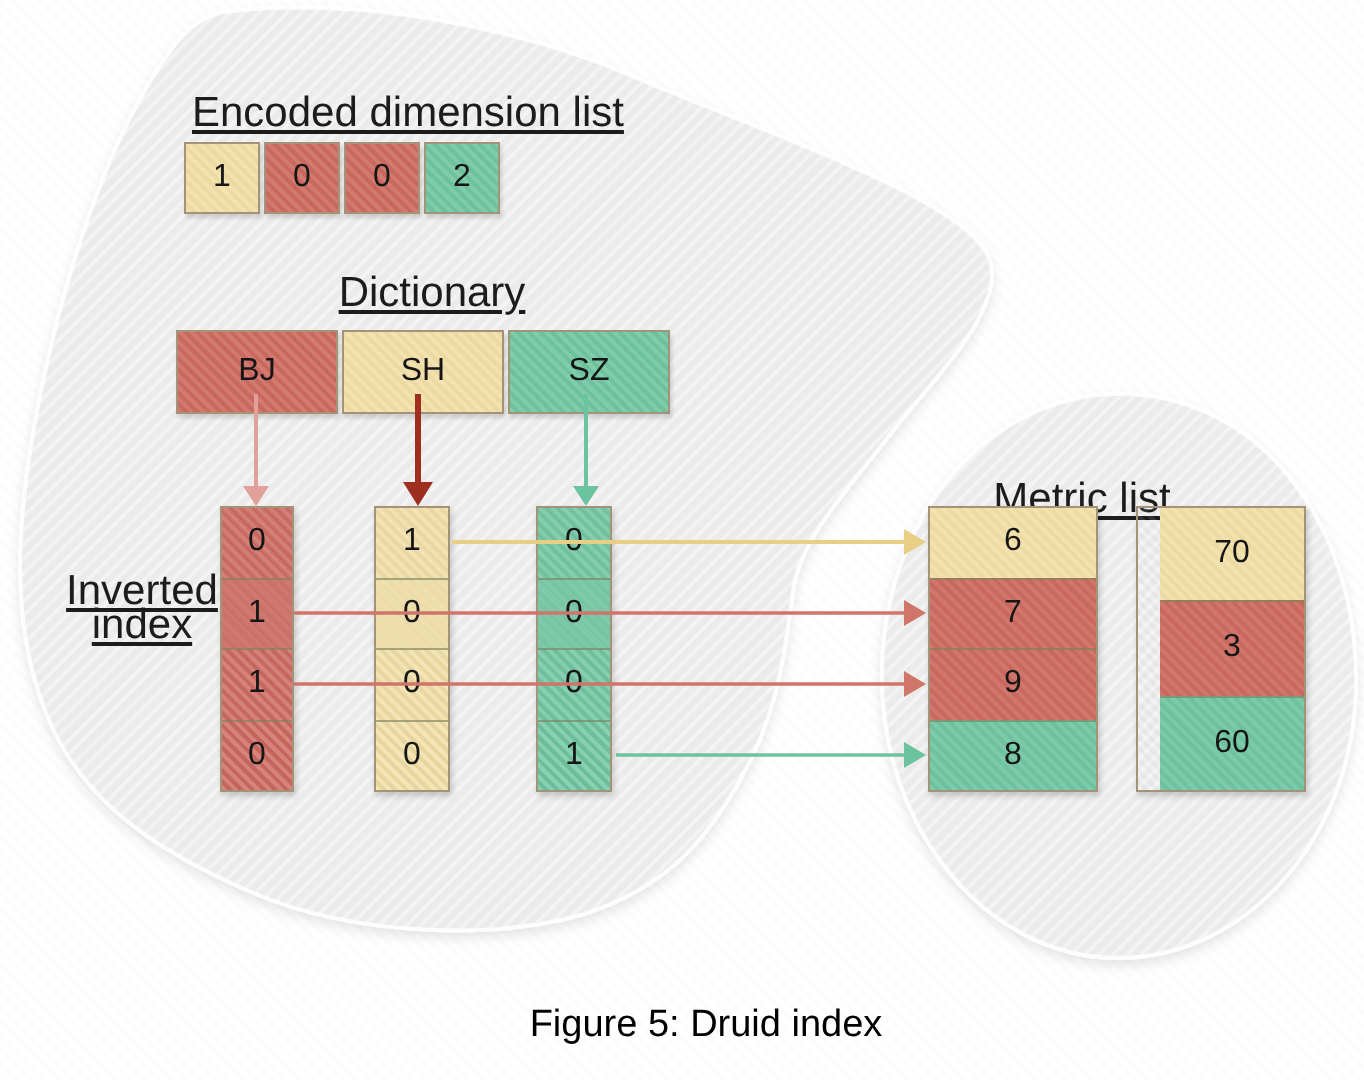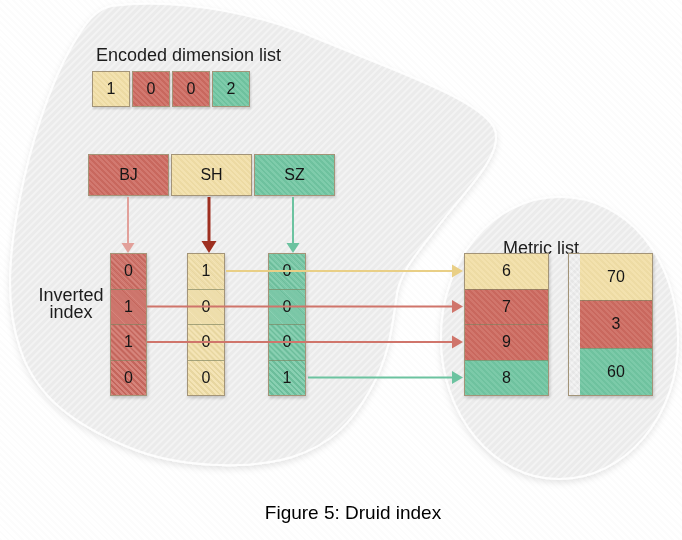--- a/index.html
+++ b/index.html
@@ -5,21 +5,21 @@
   html,body{margin:0;padding:0;background:#ffffff;}
   .stage{
     position:relative;width:682px;height:540px;overflow:hidden;
     font-family:"Liberation Sans",sans-serif;color:var(--text,#1f1f1f);
     background:repeating-linear-gradient(45deg, rgba(0,0,0,0.013) 0 2px, rgba(0,0,0,0) 2px 5px), #ffffff;
   }
   svg.layer{position:absolute;left:0;top:0;width:682px;height:540px;pointer-events:none;}
   #blob-layer{z-index:0;}
   #arrow-layer{z-index:6;}
 
-  .label{position:absolute;z-index:3;font-size:18px;color:#1c1c1c;white-space:nowrap;}
+  .label{position:absolute;z-index:3;font-size:21px;color:#1c1c1c;white-space:nowrap;text-decoration:underline;}
   .label.center{text-align:center;}
 
   .strip{position:absolute;z-index:3;display:flex;gap:2px;}
   .cellbase{
     display:flex;align-items:center;justify-content:center;
     font-size:16px;color:#161616;
     border:1px solid var(--cell-border,#a39478);
     background-image:repeating-linear-gradient(45deg, rgba(255,255,255,0.10) 0 2px, rgba(0,0,0,0.025) 2px 4px);
     box-shadow:1px 2px 2px rgba(0,0,0,0.14);
     box-sizing:border-box;
@@ -93,22 +93,23 @@
 
   <div class="label" style="left:96px;top:45px;">Encoded dimension list</div>
 
   <div class="strip" style="left:92px;top:71px;">
     <div class="cellbase bg-yellow">1</div>
     <div class="cellbase bg-red">0</div>
     <div class="cellbase bg-red">0</div>
     <div class="cellbase bg-green">2</div>
   </div>
 
+  <div class="label center" style="left:166px;top:135px;width:100px;">Dictionary</div>
 
-  <div class="strip dict" style="left:88px;top:154px;justify-content:flex-end;">
+  <div class="strip dict" style="left:88px;top:165px;justify-content:flex-end;">
     <div class="cellbase bg-red">BJ</div>
     <div class="cellbase bg-yellow">SH</div>
     <div class="cellbase bg-green">SZ</div>
   </div>
 
   <div class="label center" style="left:28px;top:287px;width:86px;line-height:17px;">
     <div>Inverted</div>
     <div>index</div>
   </div>
 

